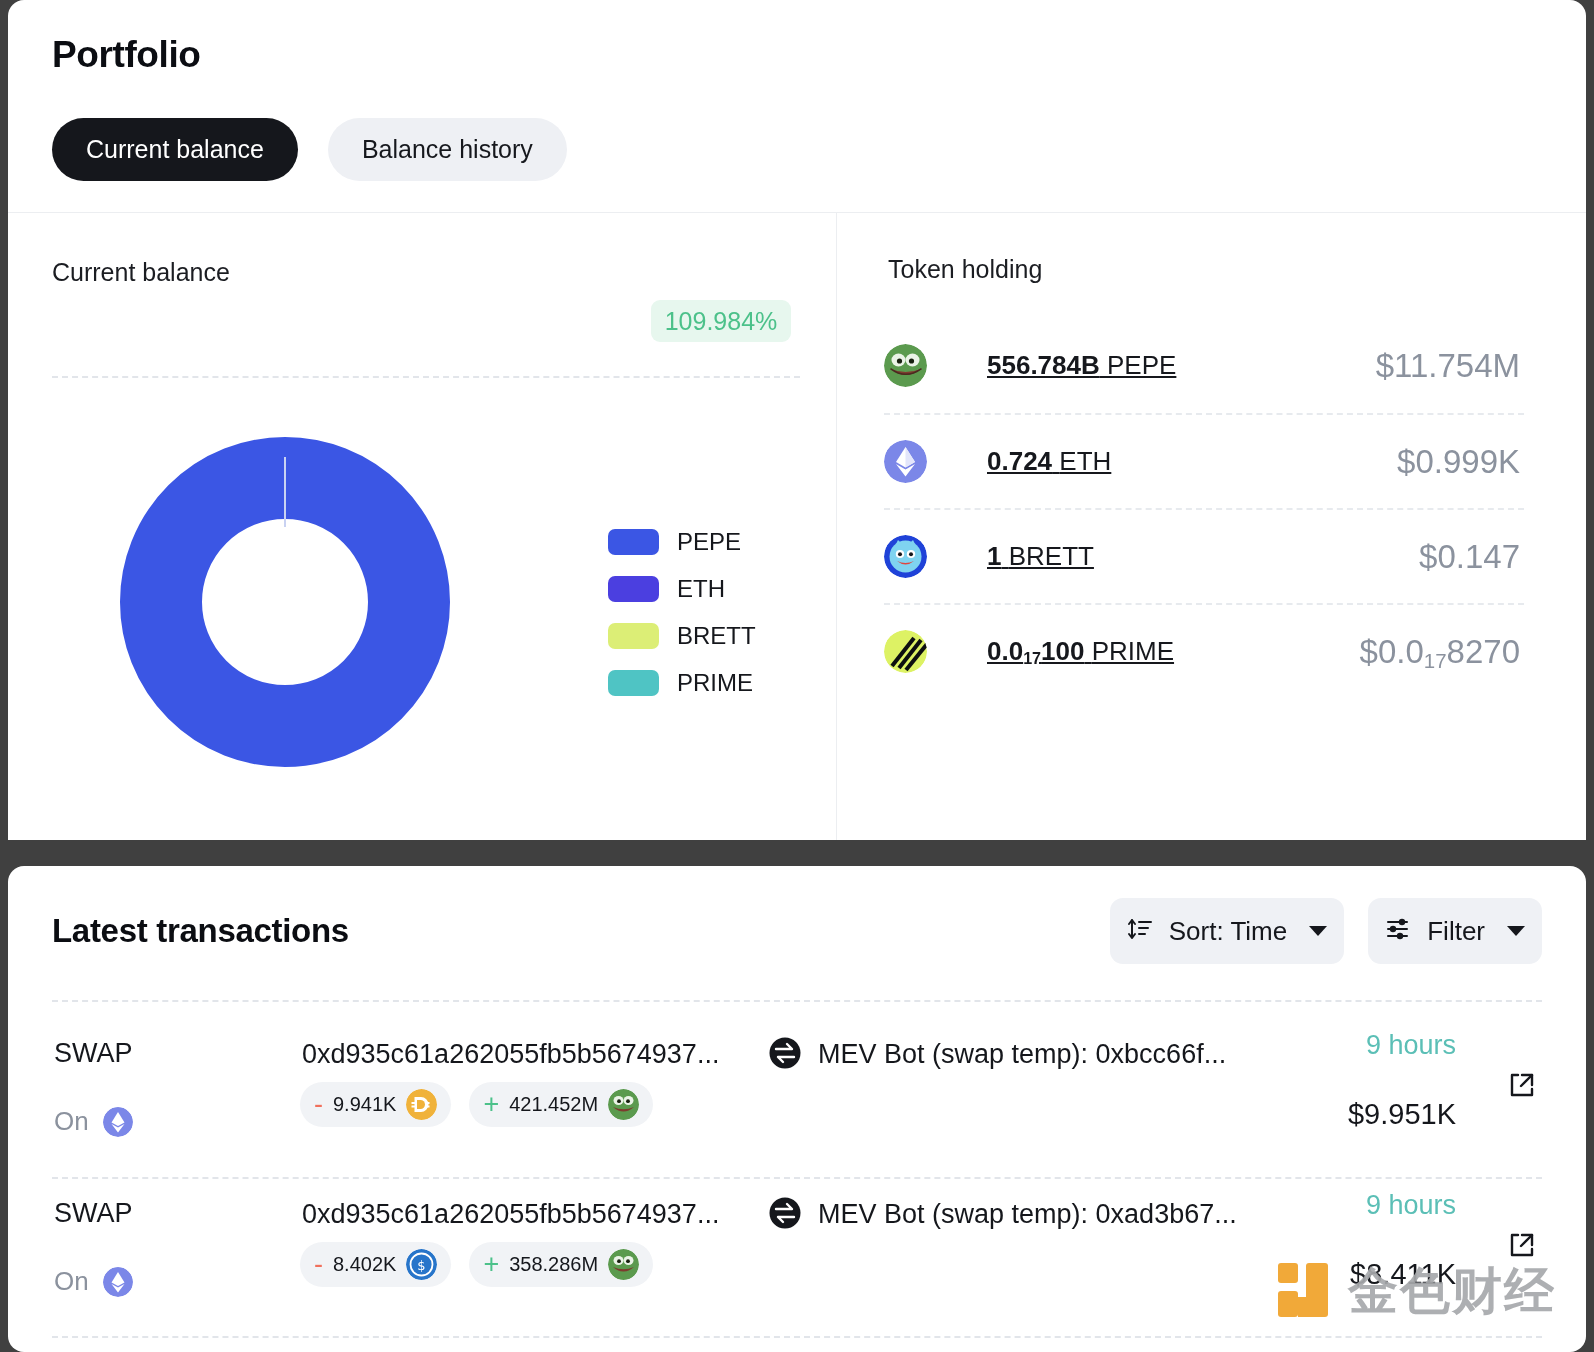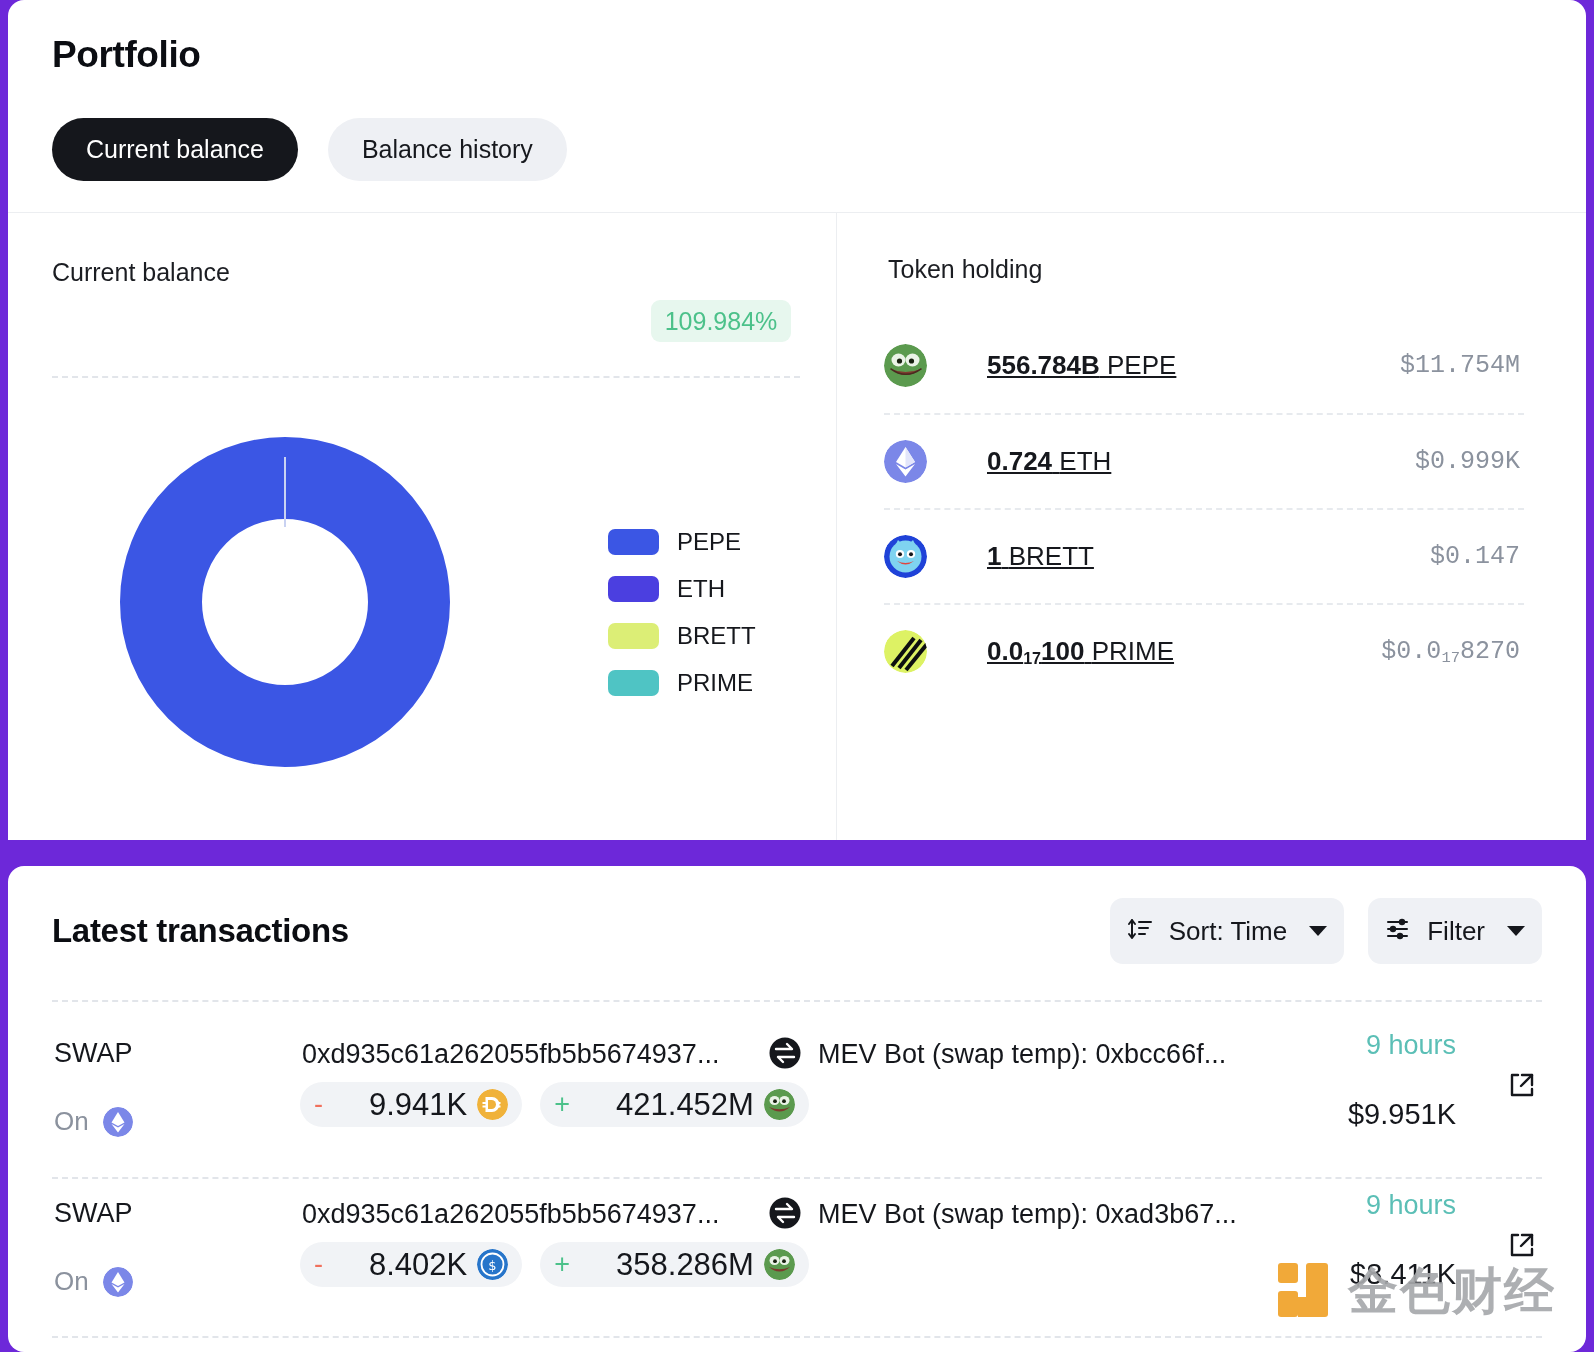--- a/index.html
+++ b/index.html
@@ -3,21 +3,21 @@
 <meta charset="utf-8">
 <style>
   * { box-sizing: border-box; margin: 0; padding: 0; }
   html, body {
     width: 1594px;
     height: 1352px;
     background: #f4f5f7;
     font-family: "Liberation Sans", sans-serif;
     overflow: hidden;
   }
-  .page { position: relative; width: 1594px; height: 1352px; background: #6d28d9; }
+  .page { position: relative; width: 1594px; height: 1352px; background: #404040; }
 
   
   .top-card {
     position: absolute; left: 8px; top: 0; width: 1578px; height: 840px;
     background: #ffffff; border-radius: 16px 16px 0 0;
   }
   .title {
     position: absolute; left: 44px; top: 34px;
     font-size: 37px; font-weight: bold; color: #0b0d12; letter-spacing: -0.4px;
   }
@@ -59,21 +59,21 @@
   .legend-label { font-size: 24px; color: #15171c; }
 
   
   .th-title { position: absolute; left: 880px; top: 255px; font-size: 25px; color: #1b1d22; }
   .th-list { position: absolute; left: 876px; top: 318px; width: 640px; }
   .th-row { position: relative; height: 95px; display: flex; align-items: center; }
   .th-row + .th-row { border-top: 2px dashed #e7eaee; }
   .th-icon { width: 43px; height: 43px; border-radius: 50%; flex: 0 0 43px; overflow: hidden; }
   .th-text { margin-left: 60px; font-size: 26px; color: #16181d; white-space: nowrap; text-decoration: underline; }
   .th-text b { font-weight: bold; }
-  .th-usd { position: absolute; right: 4px; font-size: 25px; color: #8b929e; font-family: Liberation Mono, monospace; }
+  .th-usd { position: absolute; right: 4px; font-size: 33px; color: #8b929e; }
   sub.sm { font-size: 0.62em; vertical-align: baseline; position: relative; top: 0.26em; }
 
   
   .tx-card {
     position: absolute; left: 8px; top: 866px; width: 1578px; height: 486px;
     background: #ffffff; border-radius: 16px;
   }
   .tx-title { position: absolute; left: 44px; top: 46px; font-size: 33px; font-weight: bold;
               color: #0b0d12; letter-spacing: -0.3px; }
   .ctrl-group { position: absolute; right: 44px; top: 32px; display: flex; gap: 24px; }
@@ -100,21 +100,21 @@
   .tx-counter { position: absolute; left: 766px; top: 21px; font-size: 27px; color: #15171c; white-space: nowrap; }
 
   .badges { position: absolute; left: 248px; top: 64px; display: flex; gap: 18px; }
   .badge {
     height: 45px; background: #f1f3f6; border-radius: 999px; display: flex; align-items: center;
     padding: 0 14px; gap: 10px;
   }
   .badge-sign { font-size: 27px; }
   .badge-sign.neg { color: #f0705c; }
   .badge-sign.pos { color: #4cc18a; }
-  .badge-amt { font-size: 31px; color: #15171c; white-space: nowrap; margin-left: 36px; }
+  .badge-amt { font-size: 20px; color: #15171c; white-space: nowrap; }
   .badge-ico { width: 31px; height: 31px; border-radius: 50%; overflow: hidden; flex: 0 0 31px; }
 
   .tx-time { position: absolute; right: 86px; top: 12px; font-size: 27px; color: #5bbfb6; white-space: nowrap; }
   .tx-val  { position: absolute; right: 86px; top: 80px; font-size: 29px; color: #15171c; white-space: nowrap; }
   .ext-ico { position: absolute; right: 6px; top: 53px; width: 28px; height: 28px; cursor: pointer; }
 
   
   .watermark { position: absolute; left: 1272px; top: 1258px; display: flex; align-items: center; gap: 14px;
                opacity: 0.92; pointer-events: none; }
   .wm-text { font-size: 50px; font-weight: bold; color: #a7a9ac; letter-spacing: 2px;

